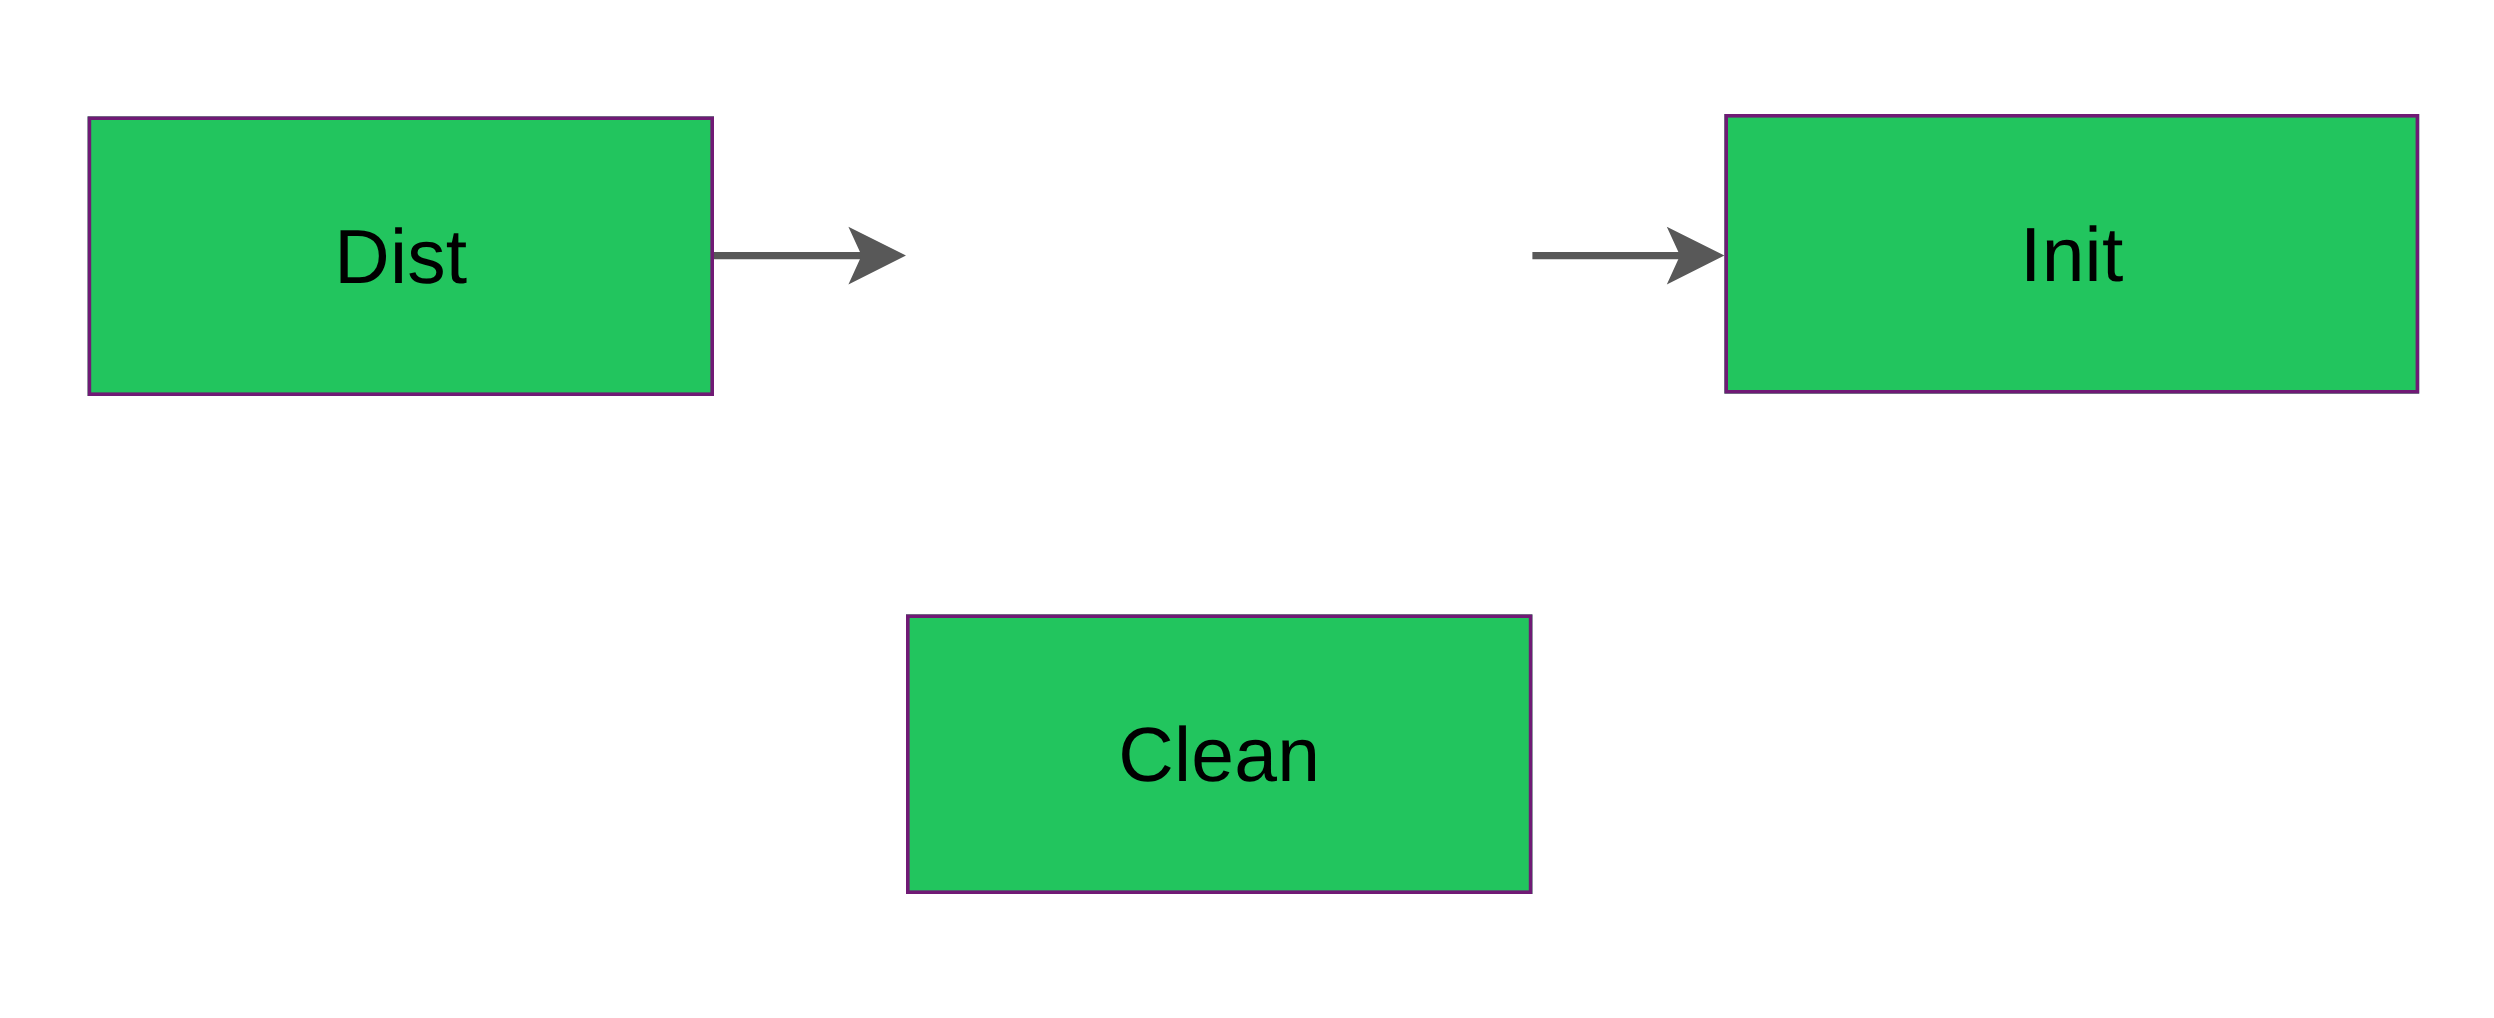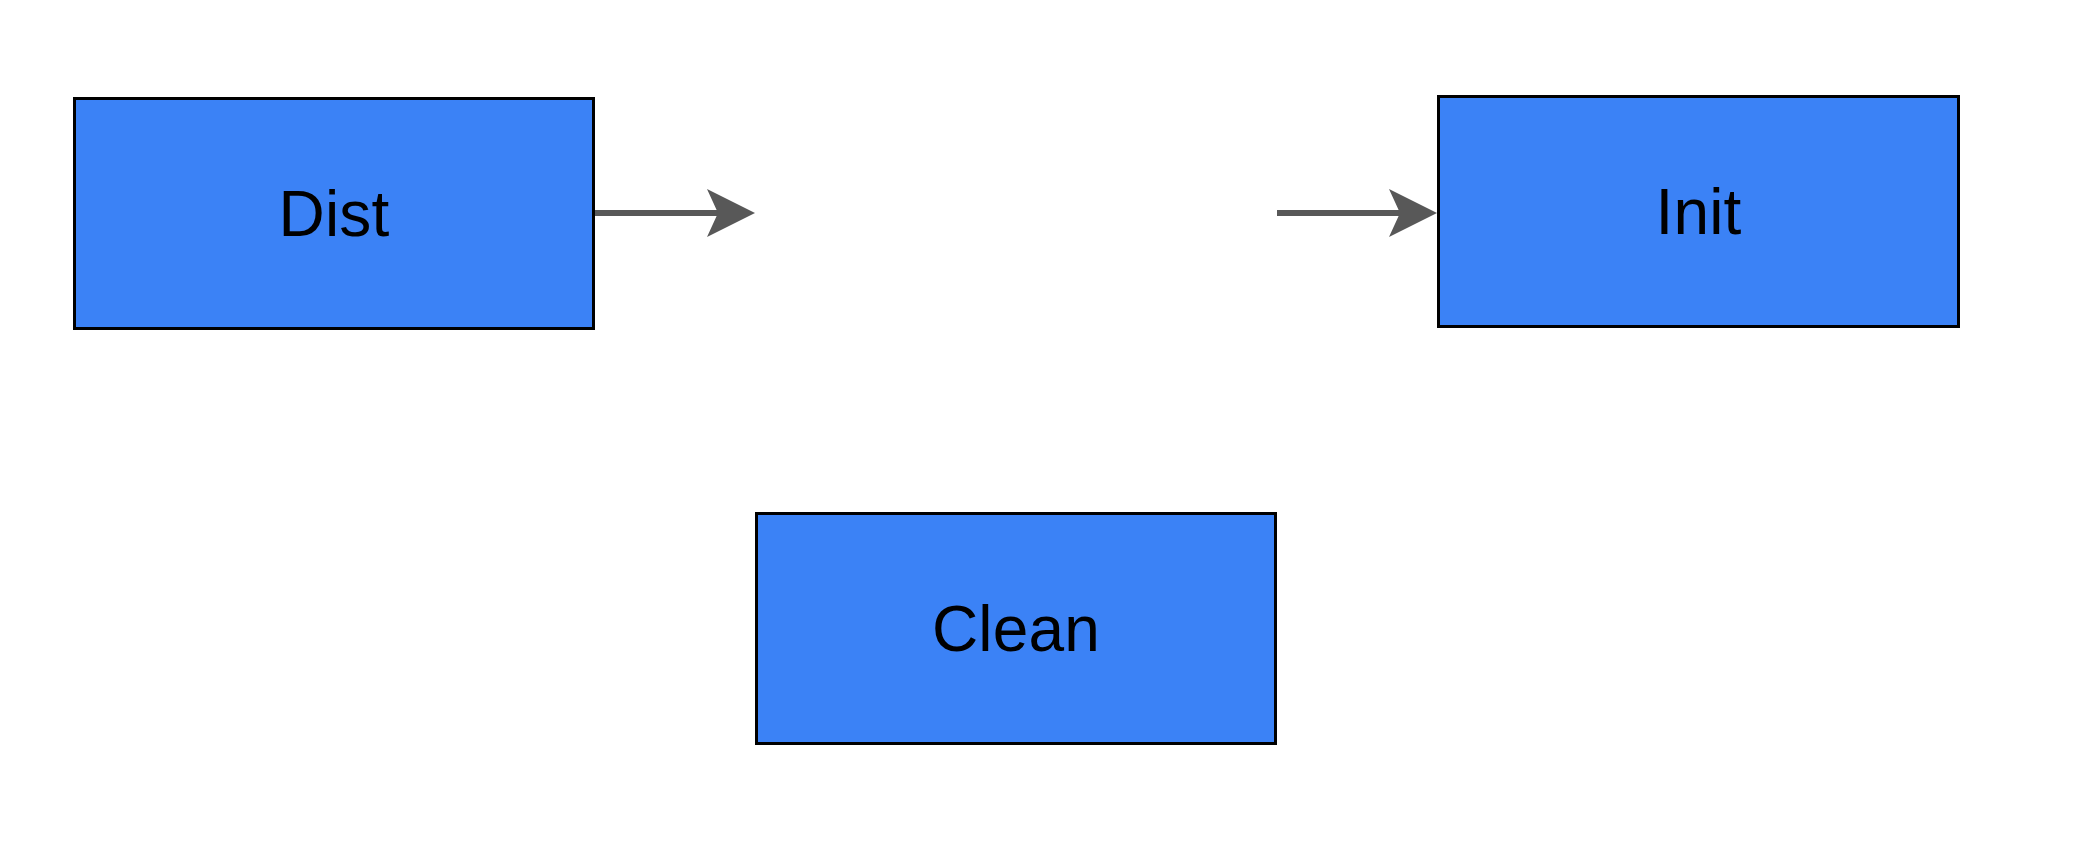--- a/index.html
+++ b/index.html
@@ -18,40 +18,40 @@
     width: 2078px;
     height: 848px;
     background: #ffffff;
     overflow: hidden;
   }
 
   
   .node {
     position: absolute;
     box-sizing: border-box;
-    background: #3b82f6;
-    border: 3px solid #000000;
+    background: #22c55e;
+    border: 3px solid #701a75;
     display: flex;
     align-items: center;
     justify-content: center;
   }
   .node-label {
     font-family: "Liberation Sans", sans-serif;
     font-size: 64px;
     font-weight: 400;
     line-height: 1;
     color: #000000;
     letter-spacing: 0.2px;
     white-space: nowrap;
     user-select: none;
   }
 
   .node-dist    { left: 73px;   top: 97px;  width: 522px; height: 233px; }
   .node-compile { left: 755px;  top: 95px;  width: 522px; height: 233px; }
-  .node-init    { left: 1437px; top: 95px;  width: 523px; height: 233px; }
+  .node-init    { left: 1437px; top: 95px;  width: 579px; height: 233px; }
   .node-clean   { left: 755px;  top: 512px; width: 522px; height: 233px; }
 
   
   #edge-layer {
     position: absolute;
     left: 0;
     top: 0;
     width: 2078px;
     height: 848px;
     pointer-events: none;

